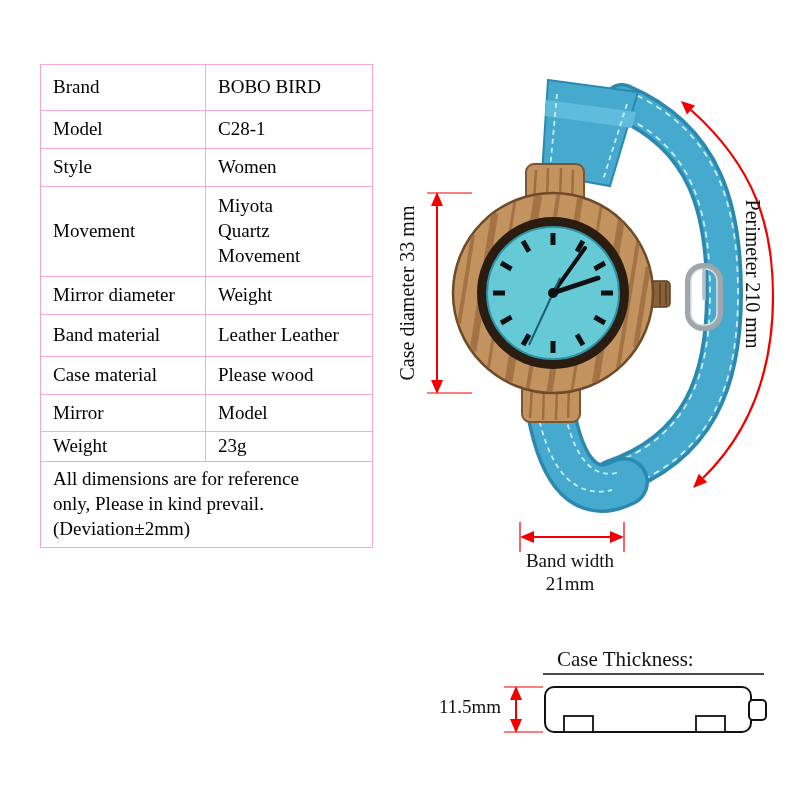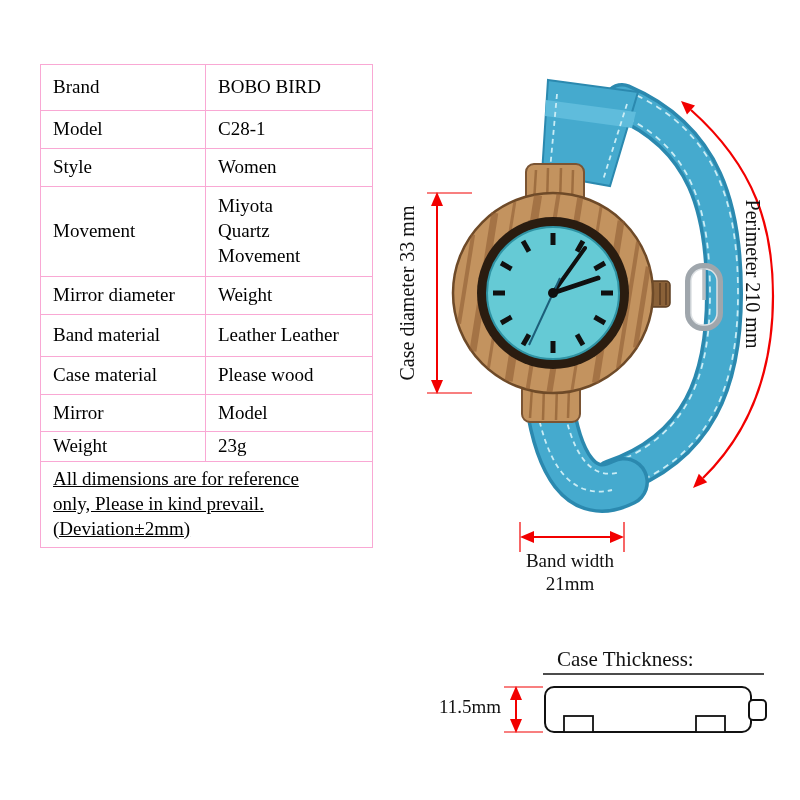--- a/index.html
+++ b/index.html
@@ -11,21 +11,21 @@
     position:absolute; left:40px; top:64px; width:332px;
     border-collapse:collapse; table-layout:fixed;
   }
   table.spec td {
     border:1px solid #f9a8d4; font-size:19px; color:#000;
     padding:2px 8px 2px 12px; vertical-align:middle; line-height:1.3;
   }
   td.spec-value { white-space:pre-line; padding-left:10px; }
   td.note-cell {
     color:#f80000; font-size:18.5px; line-height:1.35;
-    white-space:pre-line; padding:6px 10px;text-decoration:underline;
+    white-space:pre-line; padding:6px 10px;
   }
   svg.illustration { position:absolute; left:0; top:0; }
   svg.illustration text { font-family:"Liberation Serif", serif; fill:#111; }
 </style>
 </head>
 <body>
 
 <table class="spec">
   <colgroup>
       <col style="width:165px">

